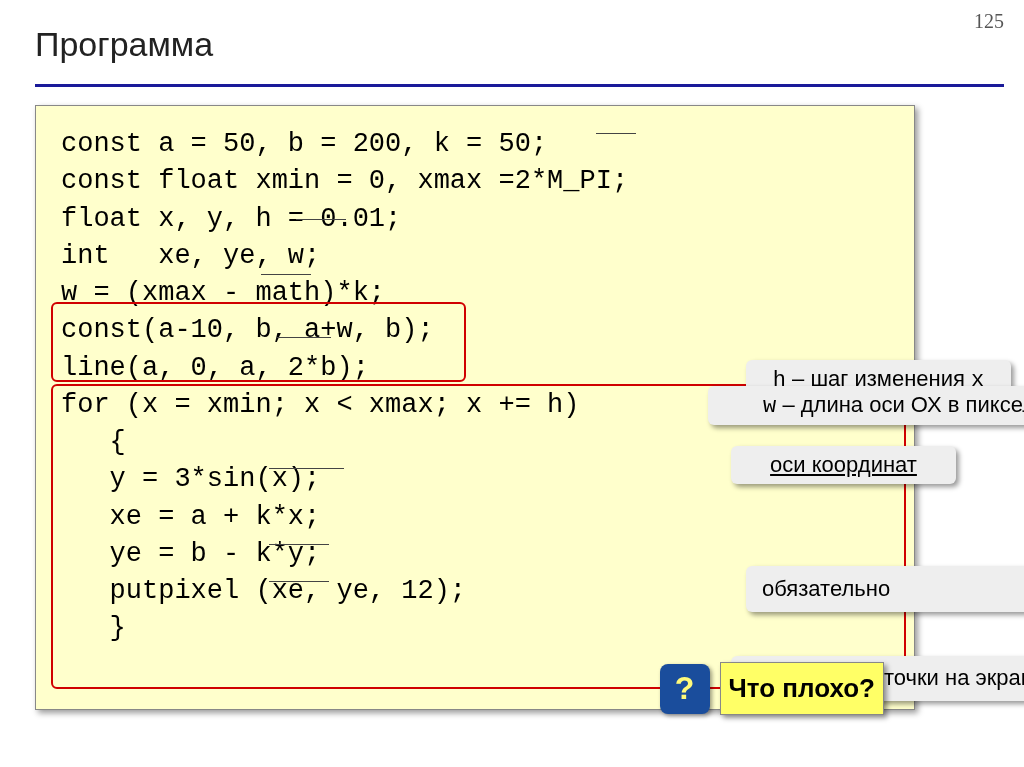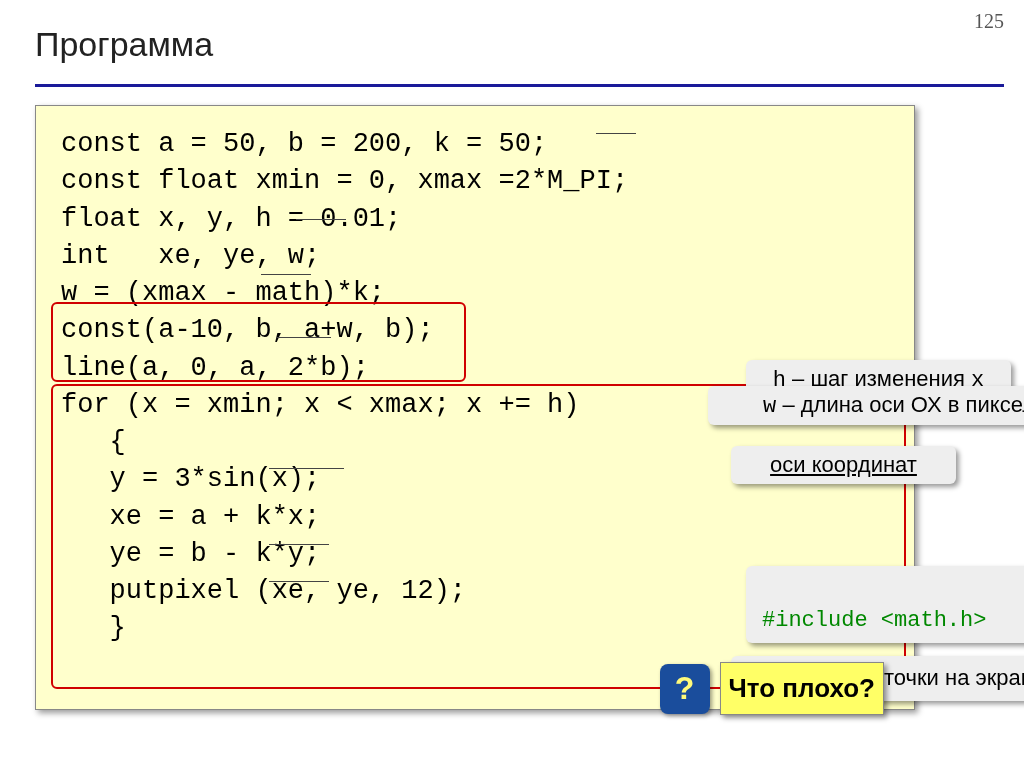--- a/index.html
+++ b/index.html
@@ -164,22 +164,21 @@
     <div class="line line5"></div>
     <div class="line line6"></div>
     <div class="line line6b"></div>
 
     <div class="callout-container">
 
       <div class="callout callout-h"><span class="mono">h</span><span> – шаг изменения </span><span class="mono">x</span></div>
       <div class="callout callout-w"><span class="mono">w</span><span> – длина оси ОХ в пикселях</span></div>
       <div class="callout callout-axes">оси координат</div>
       <div class="callout callout-include">
-        <br>
-        <span class="green">#include &lt;math.h&gt;</span>
+        <span>обязательно</span><br>
       </div>
       <div class="callout callout-coord">координаты точки на экране</div>
     </div>
 
     <div class="question">
       <div class="q-icon">?</div>
       <div class="q-box">Что плохо?</div>
     </div>
 
   </div>

